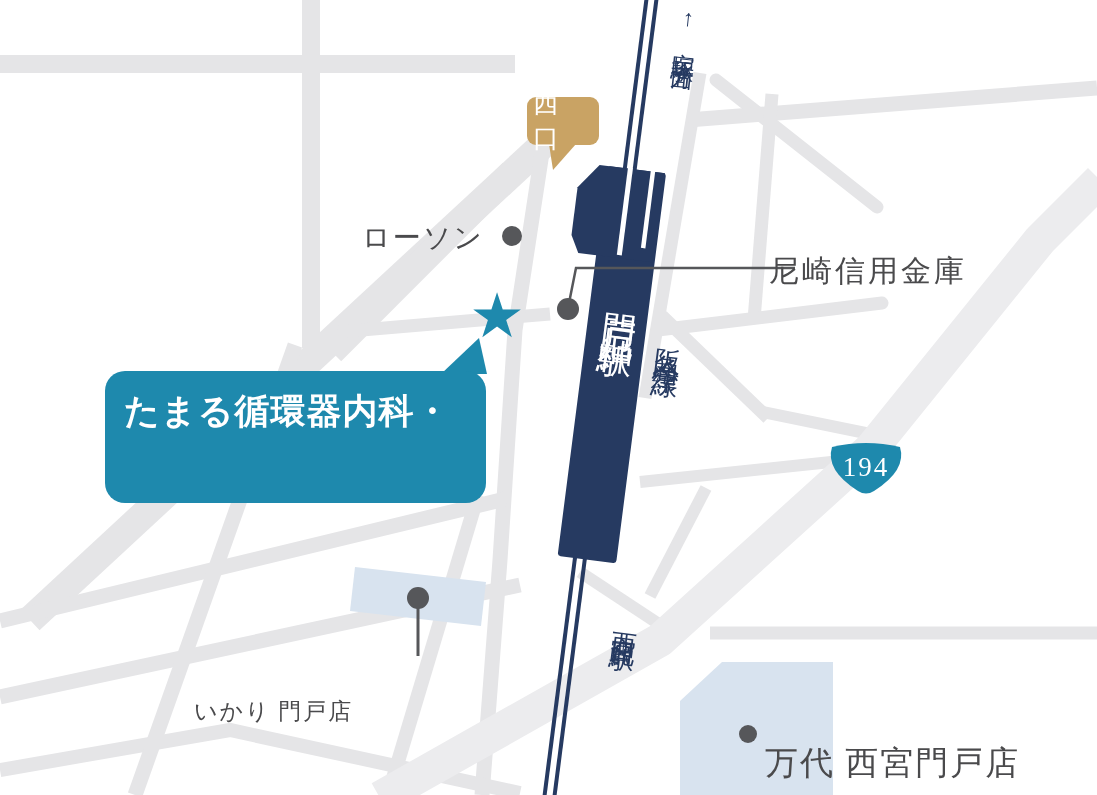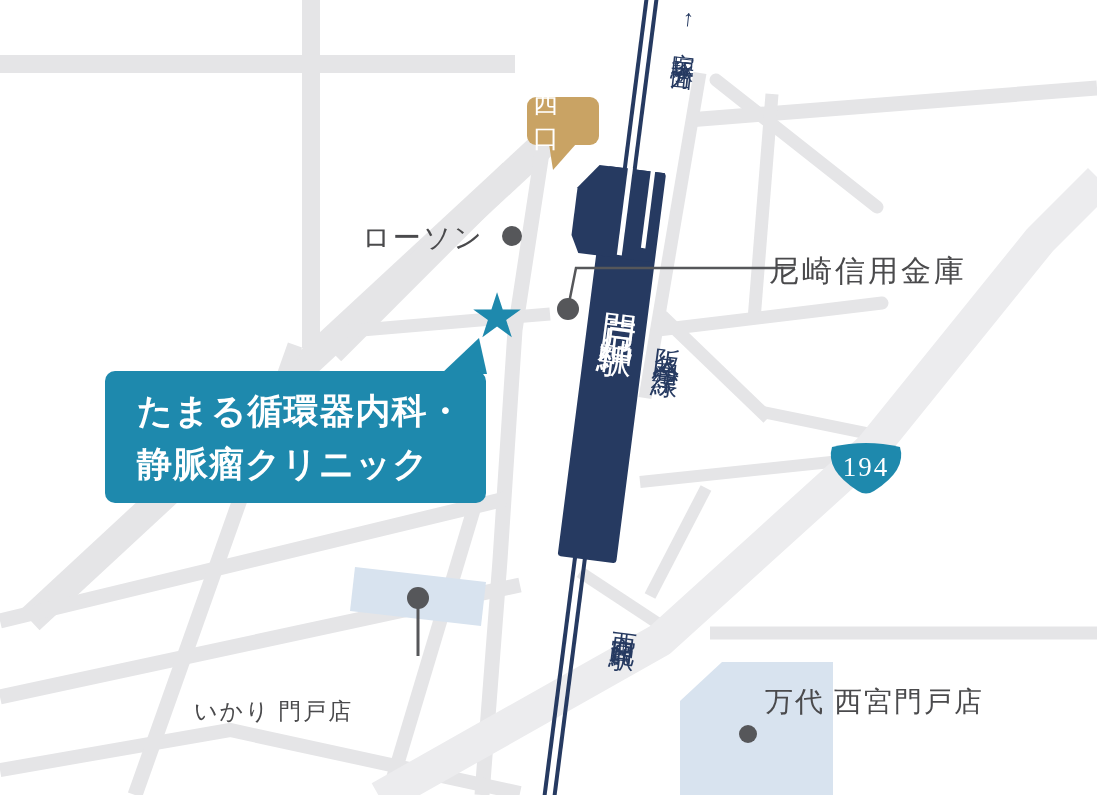--- a/index.html
+++ b/index.html
@@ -22,35 +22,35 @@
   .tealfill{fill:var(--teal);}
   .tanfill{fill:var(--tan);}
   .lbl{position:absolute;color:var(--text_gray);white-space:nowrap;}
   .vtext{writing-mode:vertical-rl;text-orientation:upright;}
   .navytext{color:var(--navy);}
   .whitetext{color:#ffffff;}
   .badge-west{position:absolute;left:527px;top:97px;width:72px;height:48px;background:var(--tan);
     border-radius:9px;display:flex;align-items:center;justify-content:flex-start;
     color:#fff;font-size:26px;letter-spacing:8px;padding-left:6px;box-sizing:border-box;}
   .clinic-box{position:absolute;left:105px;top:371px;width:381px;height:132px;background:var(--teal);
-    border-radius:10px;color:#fff;box-sizing:border-box;padding:14px 0 0 32px;}
+    border-radius:20px;color:#fff;box-sizing:border-box;padding:14px 0 0 19px;}
   .clinic-box .line{font-size:35px;font-weight:600;line-height:53px;letter-spacing:1px;}
   .star{position:absolute;left:463px;top:283px;width:68px;height:66px;display:flex;align-items:center;
     justify-content:center;color:var(--teal);font-size:62px;line-height:62px;
     font-family:"DejaVu Sans",sans-serif;}
   .route-num{position:absolute;left:830px;top:448px;width:72px;height:38px;display:flex;align-items:center;
     justify-content:center;color:#fff;font-size:27px;letter-spacing:2px;}
   .t-takarazuka{left:674px;top:6px;font-size:23px;letter-spacing:4px;transform:rotate(6deg);transform-origin:top center;}
   .t-station{left:597px;top:286px;font-size:35px;letter-spacing:8px;transform:rotate(7.3deg);transform-origin:center;}
   .t-line{left:652px;top:327px;font-size:27px;letter-spacing:6px;transform:rotate(7.3deg);transform-origin:center;}
   .t-nishikita{left:608px;top:613px;font-size:25px;letter-spacing:4px;transform:rotate(7.3deg);transform-origin:center;}
   .t-lawson{left:362px;top:219px;font-size:28px;letter-spacing:2px;text-align:center;}
   .t-bank{left:769px;top:251px;font-size:30px;letter-spacing:3px;}
   .t-ikari{left:194px;top:660px;font-size:23px;letter-spacing:2px;margin-top:36px;}
-  .t-mandai{left:765px;top:683px;font-size:28px;letter-spacing:2px;}
+  .t-mandai{left:765px;top:741px;font-size:33px;letter-spacing:2px;}
 </style>
 </head>
 <body>
 
 <div class="map">
 
   <svg width="1097" height="795" viewBox="0 0 1097 795">
 
     <g>
       <path class="road" stroke-width="18" d="M0,64 H515"></path>
@@ -120,21 +120,20 @@
   <div class="lbl t-bank">尼崎信用金庫</div>
 
   <div class="lbl vtext whitetext t-station">門戸厄神駅</div>
 
   <div class="lbl vtext navytext t-line">阪急今津線</div>
 
   <div class="star">★</div>
 
   <div class="clinic-box">
     <div class="line">たまる循環器内科・</div>
-    <div class="line">静脈瘤クリニック</div>
   </div>
 
   <div class="route-num">194</div>
 
   <div class="lbl t-ikari">いかり 門戸店</div>
 
   <div class="lbl vtext navytext t-nishikita">西宮北口駅↓</div>
 
   <div class="lbl t-mandai">万代 西宮門戸店</div>
 

